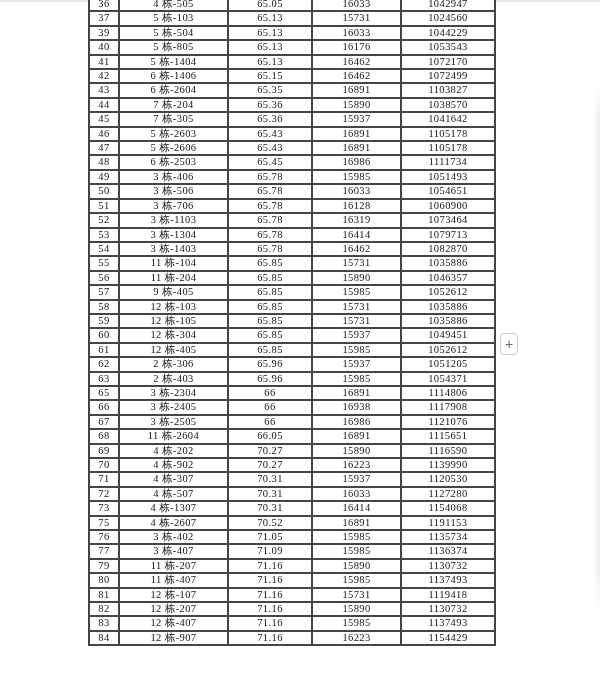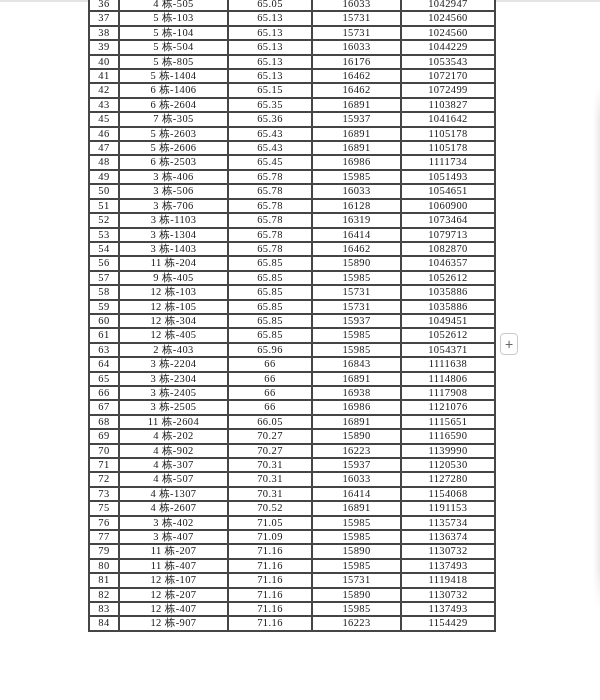--- a/index.html
+++ b/index.html
@@ -86,27 +86,20 @@
         <td>1042947</td>
       </tr>
       <tr>
         <td>37</td>
         <td>5 栋-103</td>
         <td>65.13</td>
         <td>15731</td>
         <td>1024560</td>
       </tr>
       <tr>
-        <td>38</td>
-        <td>5 栋-104</td>
-        <td>65.13</td>
-        <td>15731</td>
-        <td>1024560</td>
-      </tr>
-      <tr>
         <td>39</td>
         <td>5 栋-504</td>
         <td>65.13</td>
         <td>16033</td>
         <td>1044229</td>
       </tr>
       <tr>
         <td>40</td>
         <td>5 栋-805</td>
         <td>65.13</td>
@@ -128,20 +121,27 @@
         <td>1072499</td>
       </tr>
       <tr>
         <td>43</td>
         <td>6 栋-2604</td>
         <td>65.35</td>
         <td>16891</td>
         <td>1103827</td>
       </tr>
       <tr>
+        <td>44</td>
+        <td>7 栋-204</td>
+        <td>65.36</td>
+        <td>15890</td>
+        <td>1038570</td>
+      </tr>
+      <tr>
         <td>45</td>
         <td>7 栋-305</td>
         <td>65.36</td>
         <td>15937</td>
         <td>1041642</td>
       </tr>
       <tr>
         <td>46</td>
         <td>5 栋-2603</td>
         <td>65.43</td>
@@ -198,20 +198,27 @@
         <td>1079713</td>
       </tr>
       <tr>
         <td>54</td>
         <td>3 栋-1403</td>
         <td>65.78</td>
         <td>16462</td>
         <td>1082870</td>
       </tr>
       <tr>
+        <td>55</td>
+        <td>11 栋-104</td>
+        <td>65.85</td>
+        <td>15731</td>
+        <td>1035886</td>
+      </tr>
+      <tr>
         <td>56</td>
         <td>11 栋-204</td>
         <td>65.85</td>
         <td>15890</td>
         <td>1046357</td>
       </tr>
       <tr>
         <td>57</td>
         <td>9 栋-405</td>
         <td>65.85</td>
@@ -238,34 +245,34 @@
         <td>65.85</td>
         <td>15937</td>
         <td>1049451</td>
       </tr>
       <tr>
         <td>61</td>
         <td>12 栋-405</td>
         <td>65.85</td>
         <td>15985</td>
         <td>1052612</td>
+      </tr>
+      <tr>
+        <td>62</td>
+        <td>2 栋-306</td>
+        <td>65.96</td>
+        <td>15937</td>
+        <td>1051205</td>
       </tr>
       <tr>
         <td>63</td>
         <td>2 栋-403</td>
         <td>65.96</td>
         <td>15985</td>
         <td>1054371</td>
-      </tr>
-      <tr>
-        <td>64</td>
-        <td>3 栋-2204</td>
-        <td>66</td>
-        <td>16843</td>
-        <td>1111638</td>
       </tr>
       <tr>
         <td>65</td>
         <td>3 栋-2304</td>
         <td>66</td>
         <td>16891</td>
         <td>1114806</td>
       </tr>
       <tr>
         <td>66</td>

